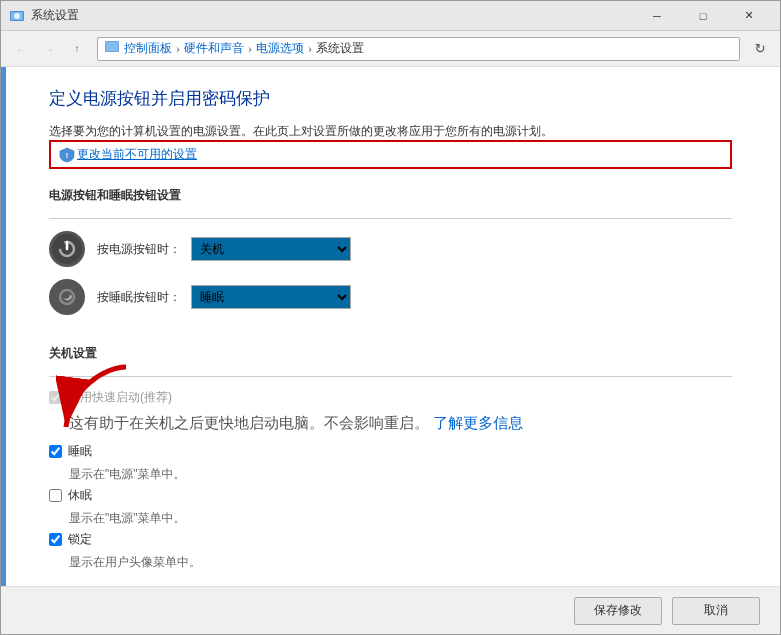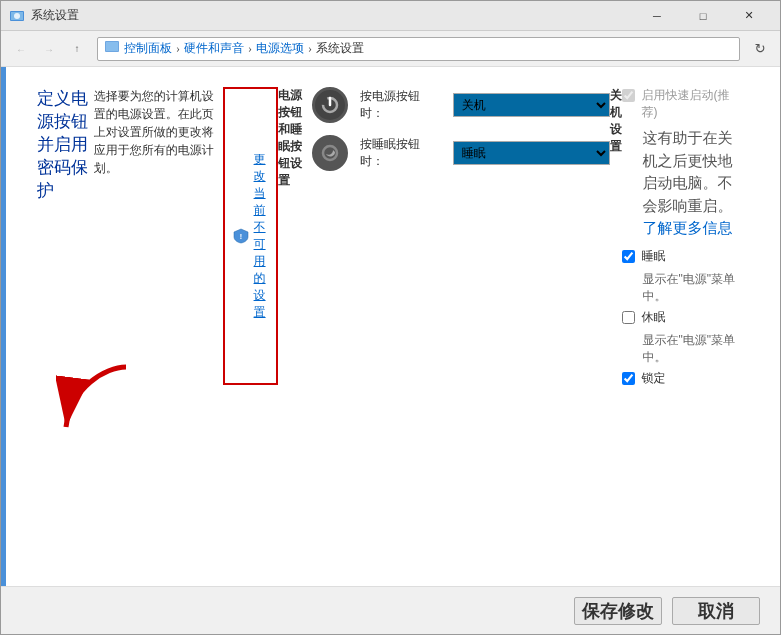--- a/index.html
+++ b/index.html
@@ -143,22 +143,22 @@
       border: none;
       background: transparent;
       cursor: pointer;
       color: #666;
       font-size: 12px;
     }
 
     .content {
       flex: 1;
       display: flex;
-      flex-direction: row;
-      padding: 20px 36px;
+      flex-direction: column;
+      padding: 20px 48px;
       background: white;
       overflow-y: auto;
     }
 
     .page-title {
       font-size: 17px;
       color: #003399;
       font-weight: normal;
       margin-bottom: 12px;
     }
@@ -285,24 +285,23 @@
       justify-content: flex-end;
       padding: 0 20px;
       gap: 10px;
     }
     .footer-btn {
       width: 88px;
       height: 28px;
       border: 1px solid #aaa;
       background: #e8e8e8;
       cursor: pointer;
-      font-size: 18px;
+      font-size: 12px;
       color: #333;
       border-radius: 2px;
-      font-weight: bold;
     }
 
     .window-content-wrapper {
       flex: 1;
       display: flex;
       flex-direction: column;
       position: relative;
       overflow: hidden;
     }
 
@@ -444,20 +443,21 @@
           <div class="checkbox-row">
             <input type="checkbox" style="">
             <span class="checkbox-label">休眠</span>
           </div>
           <div class="indent-row">显示在"电源"菜单中。</div>
 
           <div class="checkbox-row">
             <input type="checkbox" checked="" style="">
             <span class="checkbox-label">锁定</span>
           </div>
+          <div class="indent-row">显示在用户头像菜单中。</div>
         </div>
 
       </div>
     </div>
 
     <div style="position:absolute; left:55px; top:290px; pointer-events:none; z-index:10;">
       <svg width="80" height="90" viewBox="0 0 80 90">
         <defs>
           <marker id="arrowhead" markerWidth="10" markerHeight="7" refX="10" refY="3.5" orient="auto">
             <polygon points="0 0, 10 3.5, 0 7" fill="#cc0000"></polygon>

